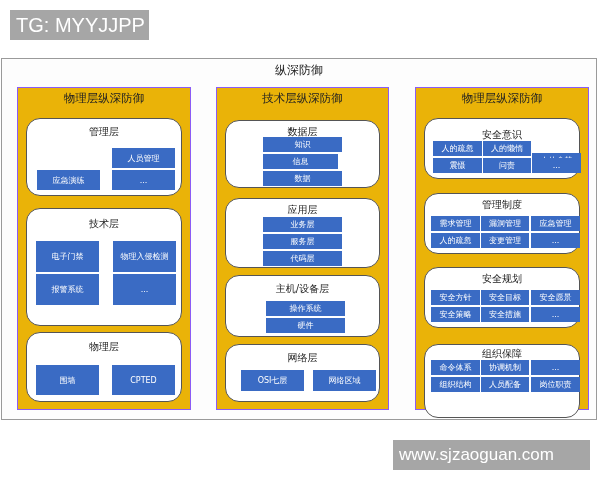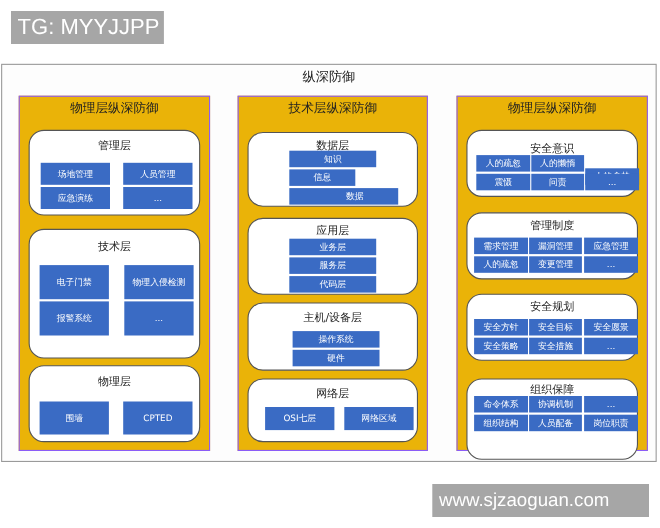--- a/index.html
+++ b/index.html
@@ -26,21 +26,20 @@
 <div class="wm-top">TG: MYYJJPP</div>
 
 <div class="outer">
   <div class="outer-title">纵深防御</div>
 
   <div class="col" style="left:15px;width:174px;">
     <div class="col-title">物理层纵深防御</div>
 
     <div class="grp" style="top:30px;height:78px;">
       <div class="grp-title" style="margin-top:6px;">管理层</div>
-      <div class="cell" style="left:10px;top:29px;width:63px;height:20px;">场地管理</div>
       <div class="cell" style="left:85px;top:29px;width:63px;height:20px;">人员管理</div>
       <div class="cell" style="left:10px;top:51px;width:63px;height:20px;">应急演练</div>
       <div class="cell" style="left:85px;top:51px;width:63px;height:20px;">...</div>
     </div>
 
     <div class="grp" style="top:120px;height:118px;">
       <div class="grp-title" style="margin-top:8px;">技术层</div>
       <div class="cell" style="left:9px;top:32px;width:63px;height:31px;">电子门禁</div>
       <div class="cell" style="left:86px;top:32px;width:63px;height:31px;">物理入侵检测</div>
       <div class="cell" style="left:9px;top:65px;width:63px;height:31px;">报警系统</div>
@@ -53,22 +52,22 @@
       <div class="cell" style="left:85px;top:32px;width:63px;height:30px;">CPTED</div>
     </div>
   </div>
 
   <div class="col" style="left:214px;width:173px;">
     <div class="col-title">技术层纵深防御</div>
 
     <div class="grp" style="top:32px;height:68px;">
       <div class="grp-title" style="margin-top:4px;">数据层</div>
       <div class="cell" style="left:37px;top:16px;width:79px;height:15px;">知识</div>
-      <div class="cell" style="left:37px;top:33px;width:60px;height:15px;">信息</div>
-      <div class="cell" style="left:37px;top:50px;width:79px;height:15px;padding-left:20px;">数据</div>
+      <div class="cell" style="left:37px;top:33px;width:75px;height:15px;">信息</div>
+      <div class="cell" style="left:37px;top:50px;width:79px;height:15px;">数据</div>
     </div>
 
     <div class="grp" style="top:187px;height:62px;">
       <div class="grp-title" style="margin-top:6px;">主机/设备层</div>
       <div class="cell" style="left:40px;top:25px;width:79px;height:15px;">操作系统</div>
       <div class="cell" style="left:40px;top:42px;width:79px;height:15px;">硬件</div>
     </div>
 
     <div class="grp" style="top:110px;height:70px;">
       <div class="grp-title" style="margin-top:4px;">应用层</div>

